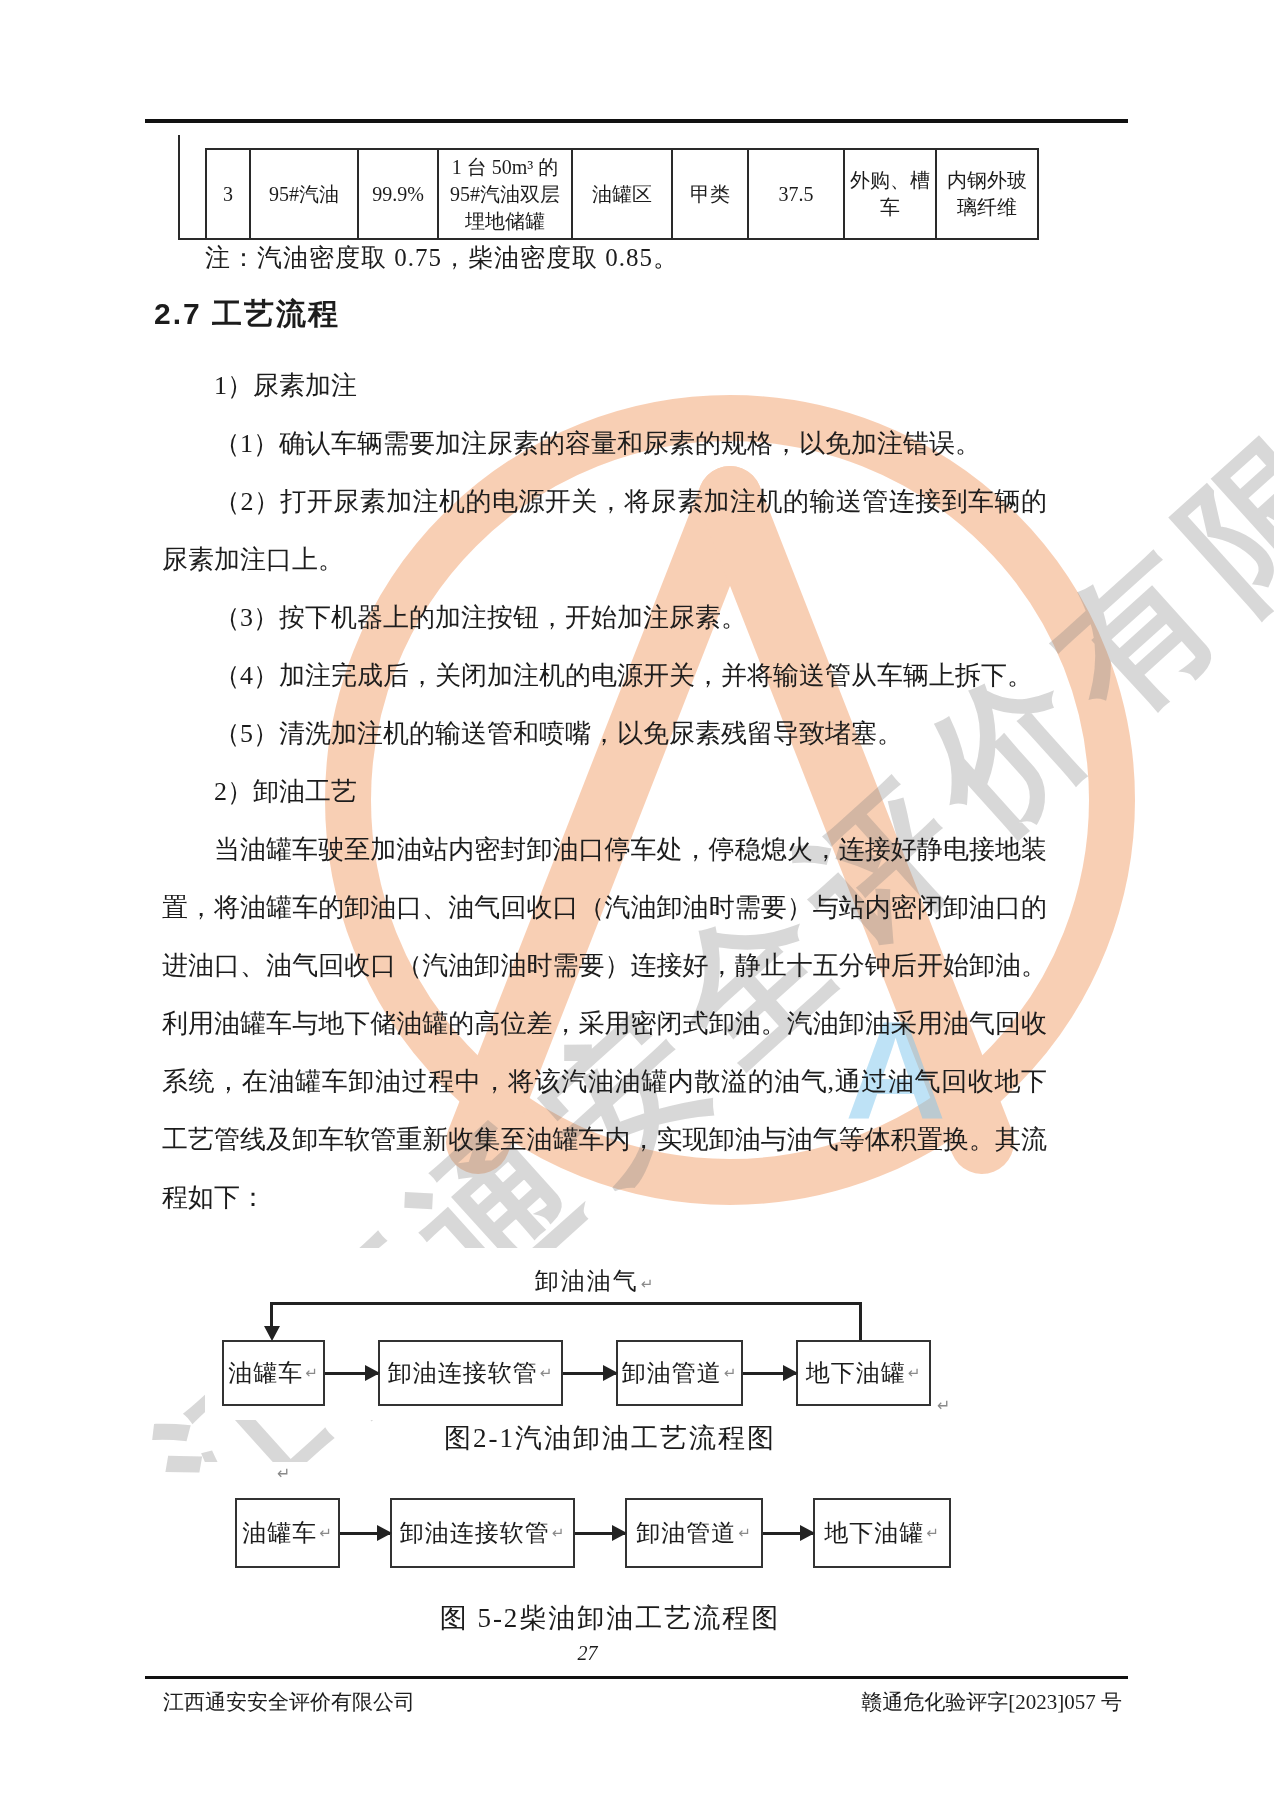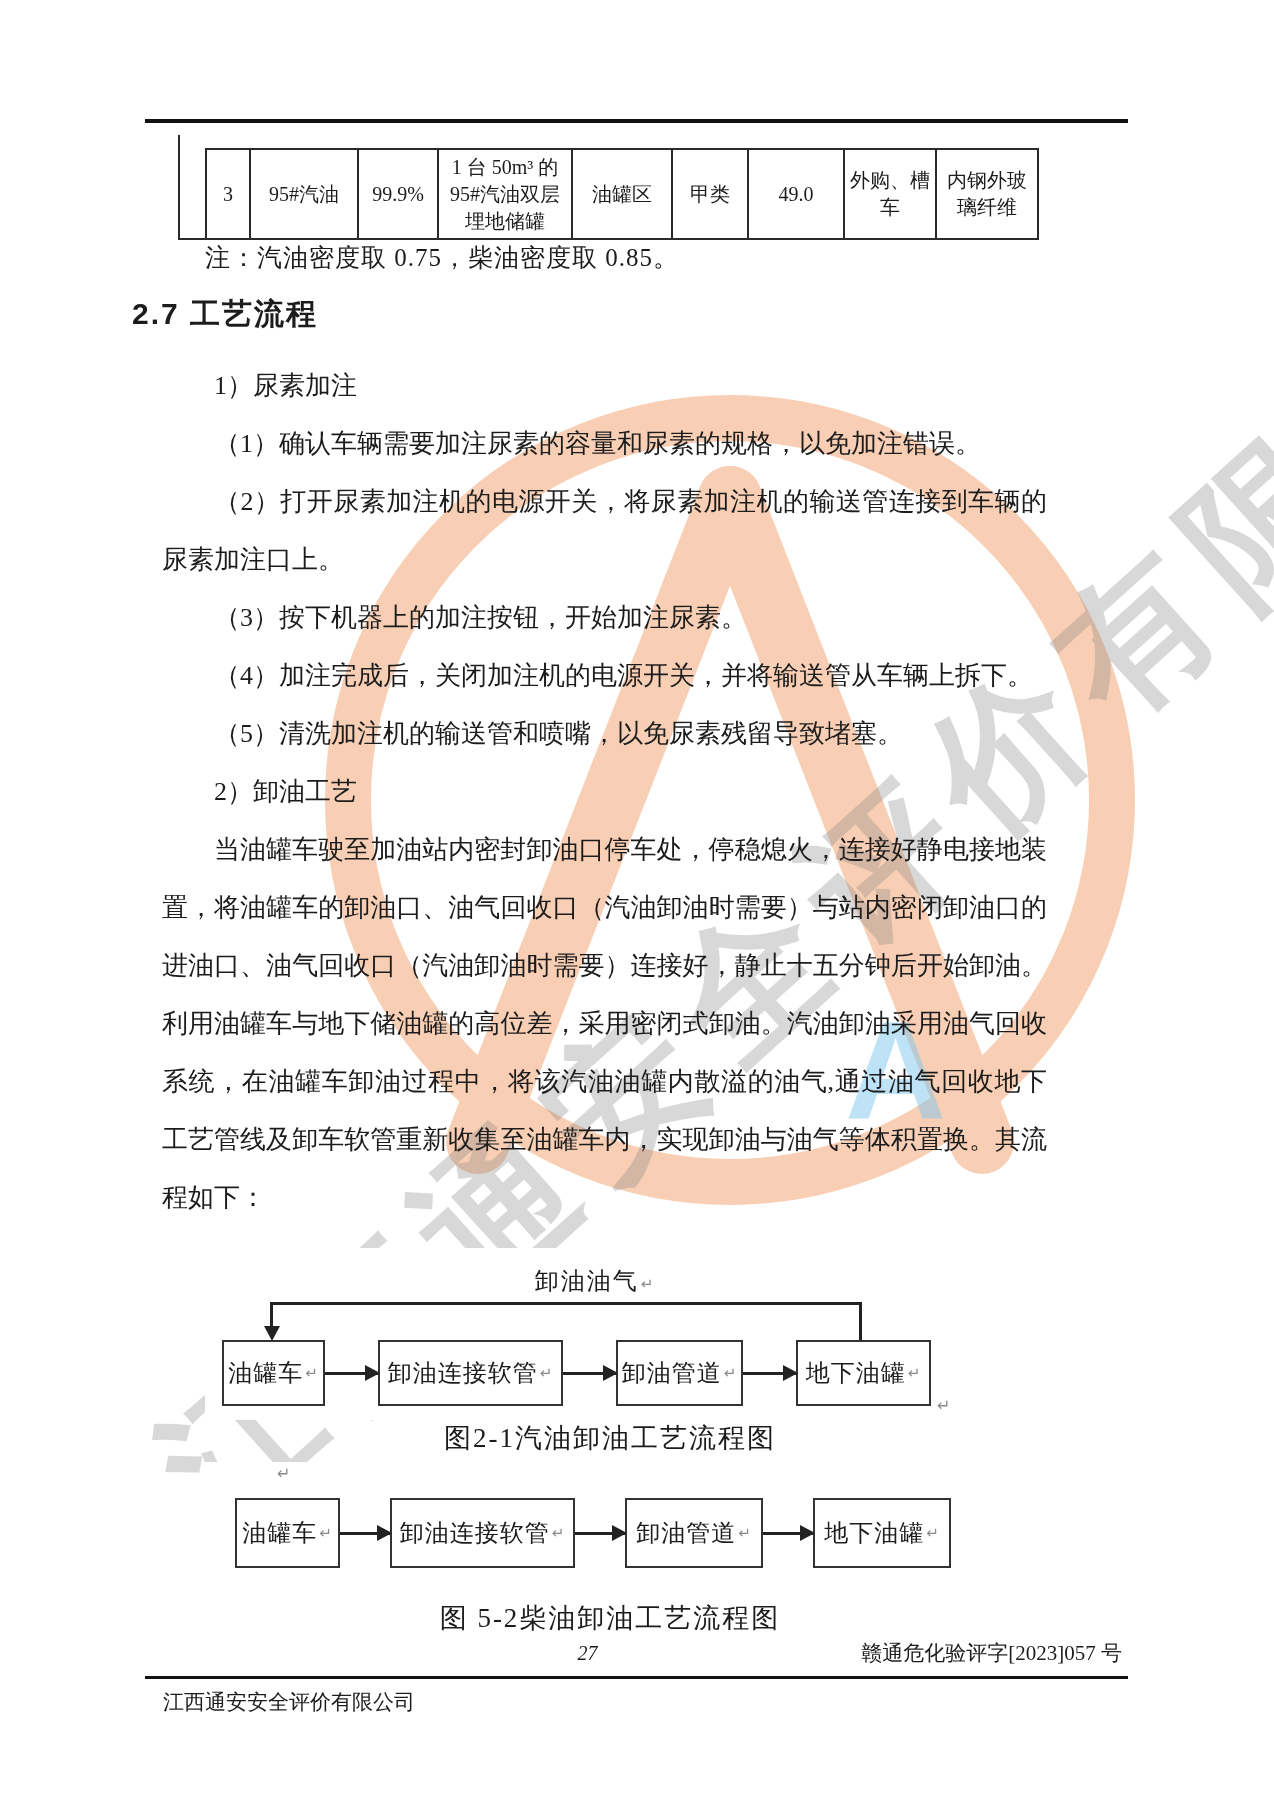--- a/index.html
+++ b/index.html
@@ -35,35 +35,35 @@
   }
   
   #header-title{
     position:absolute;left:100px;top:82px;width:980px;z-index:1;
     text-align:center;font-size:20px;letter-spacing:1px;
   }
   #header-rule{position:absolute;left:145px;top:119px;width:983px;height:4px;background:#111;z-index:1;}
   #footer-rule{position:absolute;left:145px;top:1676px;width:983px;height:3px;background:#111;z-index:2;}
   #page-number{position:absolute;left:145px;top:1642px;width:885px;text-align:center;font-size:20px;z-index:2;font-style:italic;}
   #footer-company{position:absolute;left:163px;top:1688px;font-size:21px;z-index:2;}
-  #footer-docnum{position:absolute;right:152px;top:1639px;font-size:21px;z-index:2;}
+  #footer-docnum{position:absolute;right:152px;top:1688px;font-size:21px;z-index:2;}
   
   #table-stub{position:absolute;left:178px;top:135px;width:27px;height:103px;
     border-left:2px solid #2a2a2a;border-bottom:2px solid #2a2a2a;z-index:1;}
   #spec-table{position:absolute;left:205px;top:148px;border-collapse:collapse;z-index:1;}
   #spec-table td{
     border:2px solid #2a2a2a;height:88px;padding:0 3px;
     text-align:center;vertical-align:middle;
     font-size:20px;line-height:27px;
   }
   #spec-table td.pre{white-space:pre-line;}
   
   #table-note{position:absolute;left:205px;top:241px;font-size:25px;z-index:1;letter-spacing:1px;}
   #section-heading{
-    position:absolute;left:132px;top:294px;z-index:1;
+    position:absolute;left:154px;top:294px;z-index:1;
     font-family:"Liberation Sans","DejaVu Sans",sans-serif;
     font-weight:bold;font-size:30px;letter-spacing:2px;text-align:right;
   }
   #body-text{
     position:absolute;left:162px;top:357px;width:885px;z-index:1;
     font-size:26px;line-height:58px;text-align:justify;
   }
   #body-text p{margin:0;text-indent:2em;}
   
   .diagram{position:absolute;background:#fff;z-index:2;}
@@ -124,21 +124,21 @@
     <tbody>
         <tr>
       <td style="width:36px">3</td>
       <td style="width:100px">95#汽油</td>
       <td style="width:72px">99.9%</td>
       <td style="width:126px" class="pre">1 台 50m³ 的
 95#汽油双层
 埋地储罐</td>
       <td style="width:92px">油罐区</td>
       <td style="width:68px">甲类</td>
-      <td style="width:88px">49.0</td>
+      <td style="width:88px">37.5</td>
       <td style="width:84px">外购、槽车</td>
       <td style="width:94px">内钢外玻璃纤维</td>
     </tr>
   </tbody>
     </table>
   <div id="table-note">注：汽油密度取 0.75，柴油密度取 0.85。</div>
 
   <div id="section-heading">2.7 工艺流程</div>
 
   <div id="body-text">

